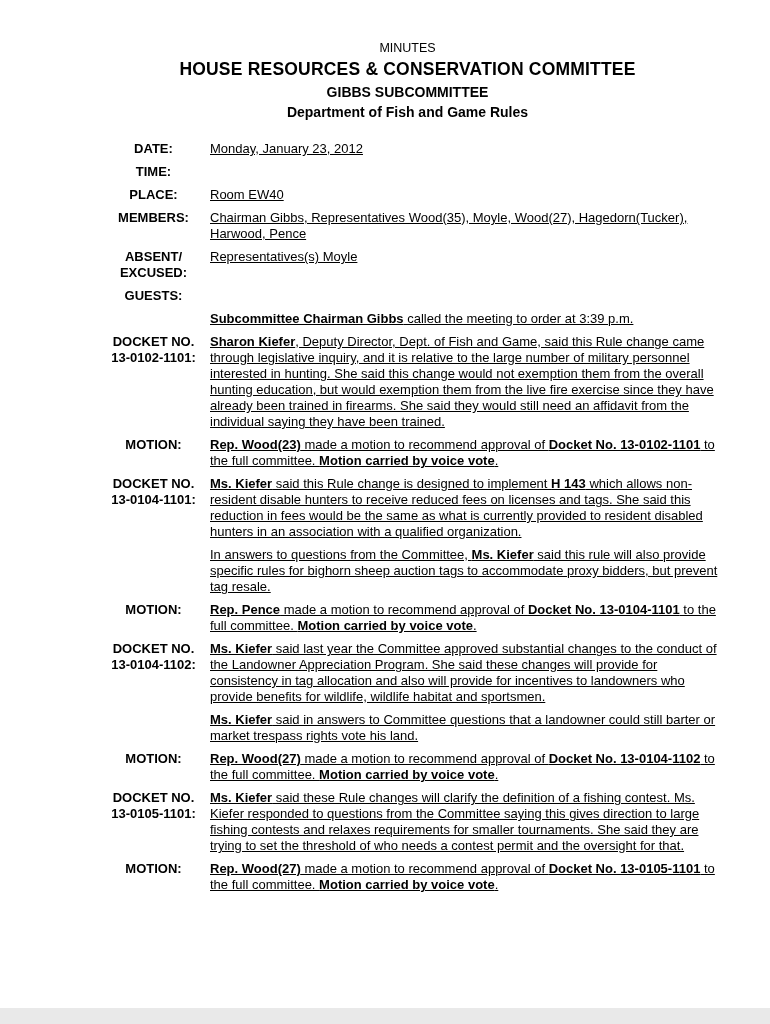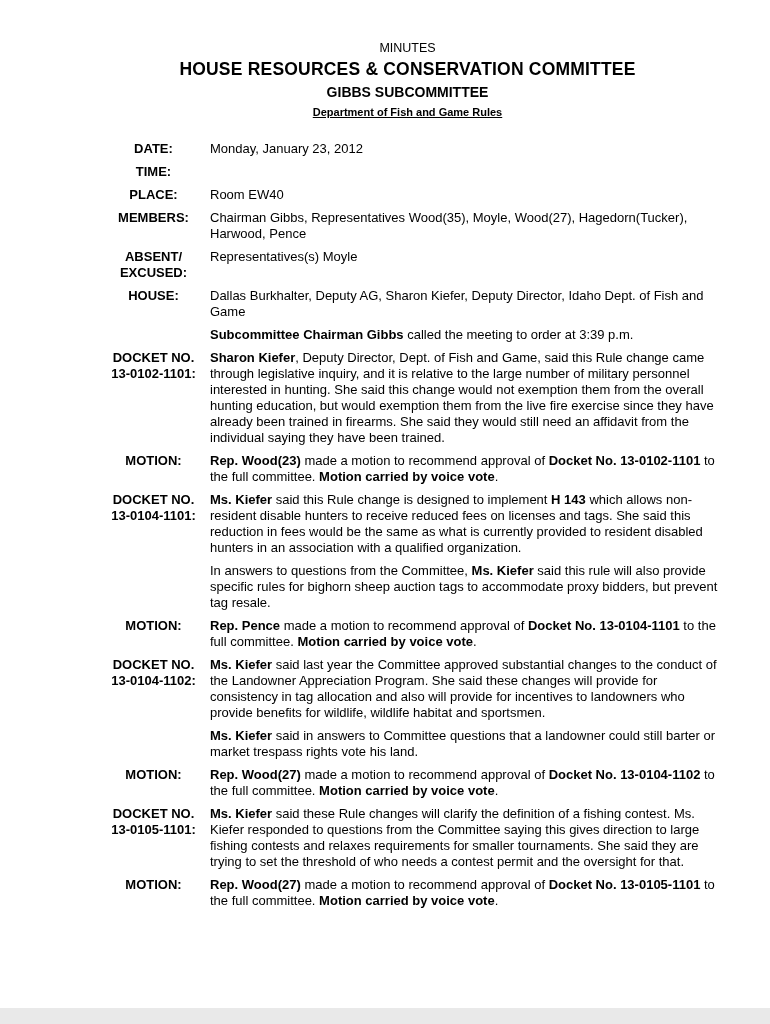--- a/index.html
+++ b/index.html
@@ -36,42 +36,42 @@
     font-weight: bold;
     letter-spacing: 0.2px;
     text-align: center;
   }
   .h-subcommittee {
     font-size: 14px;
     line-height: 23px;
     font-weight: bold;
   }
   .h-subject {
-    font-size: 11px;
+    font-size: 14px;
     line-height: 17px;
     font-weight: bold;
-    text-decoration: underline;
   }
   .rows {
     font-size: 13px;
     line-height: 16px;
   }
   .row {
     display: flex;
     margin-bottom: 7px;
   }
   .row-label {
     width: 113px;
     flex: 0 0 113px;
     font-weight: bold;
     text-align: center;
   }
   .row-content {
     width: 508px;
     flex: 0 0 508px;
+    text-decoration: underline;
   }
   .row-content p {
     margin: 0 0 7px 0;
   }
   .row-content p:last-child {
     margin-bottom: 0;
   }
   .row-content b {
     font-weight: bold;
   }
@@ -126,24 +126,21 @@
           <div>ABSENT/</div>
           <div>EXCUSED:</div>
         </div>
     <div class="row-content">
           <p><span>Representatives(s) Moyle</span></p>
         </div>
   </div>
 
   <div class="row">
     <div class="row-label">
-          <div>HOUSE:</div>
-        </div>
-    <div class="row-content">
-          <p><span>Dallas Burkhalter, Deputy AG, Sharon Kiefer, Deputy Director, Idaho Dept. of Fish and Game</span></p>
+          <div>GUESTS:</div>
         </div>
   </div>
 
   <div class="row">
     <div class="row-label"></div>
     <div class="row-content">
           <p><b>Subcommittee Chairman Gibbs</b><span> called the meeting to order at 3:39 p.m.</span></p>
         </div>
   </div>
 

